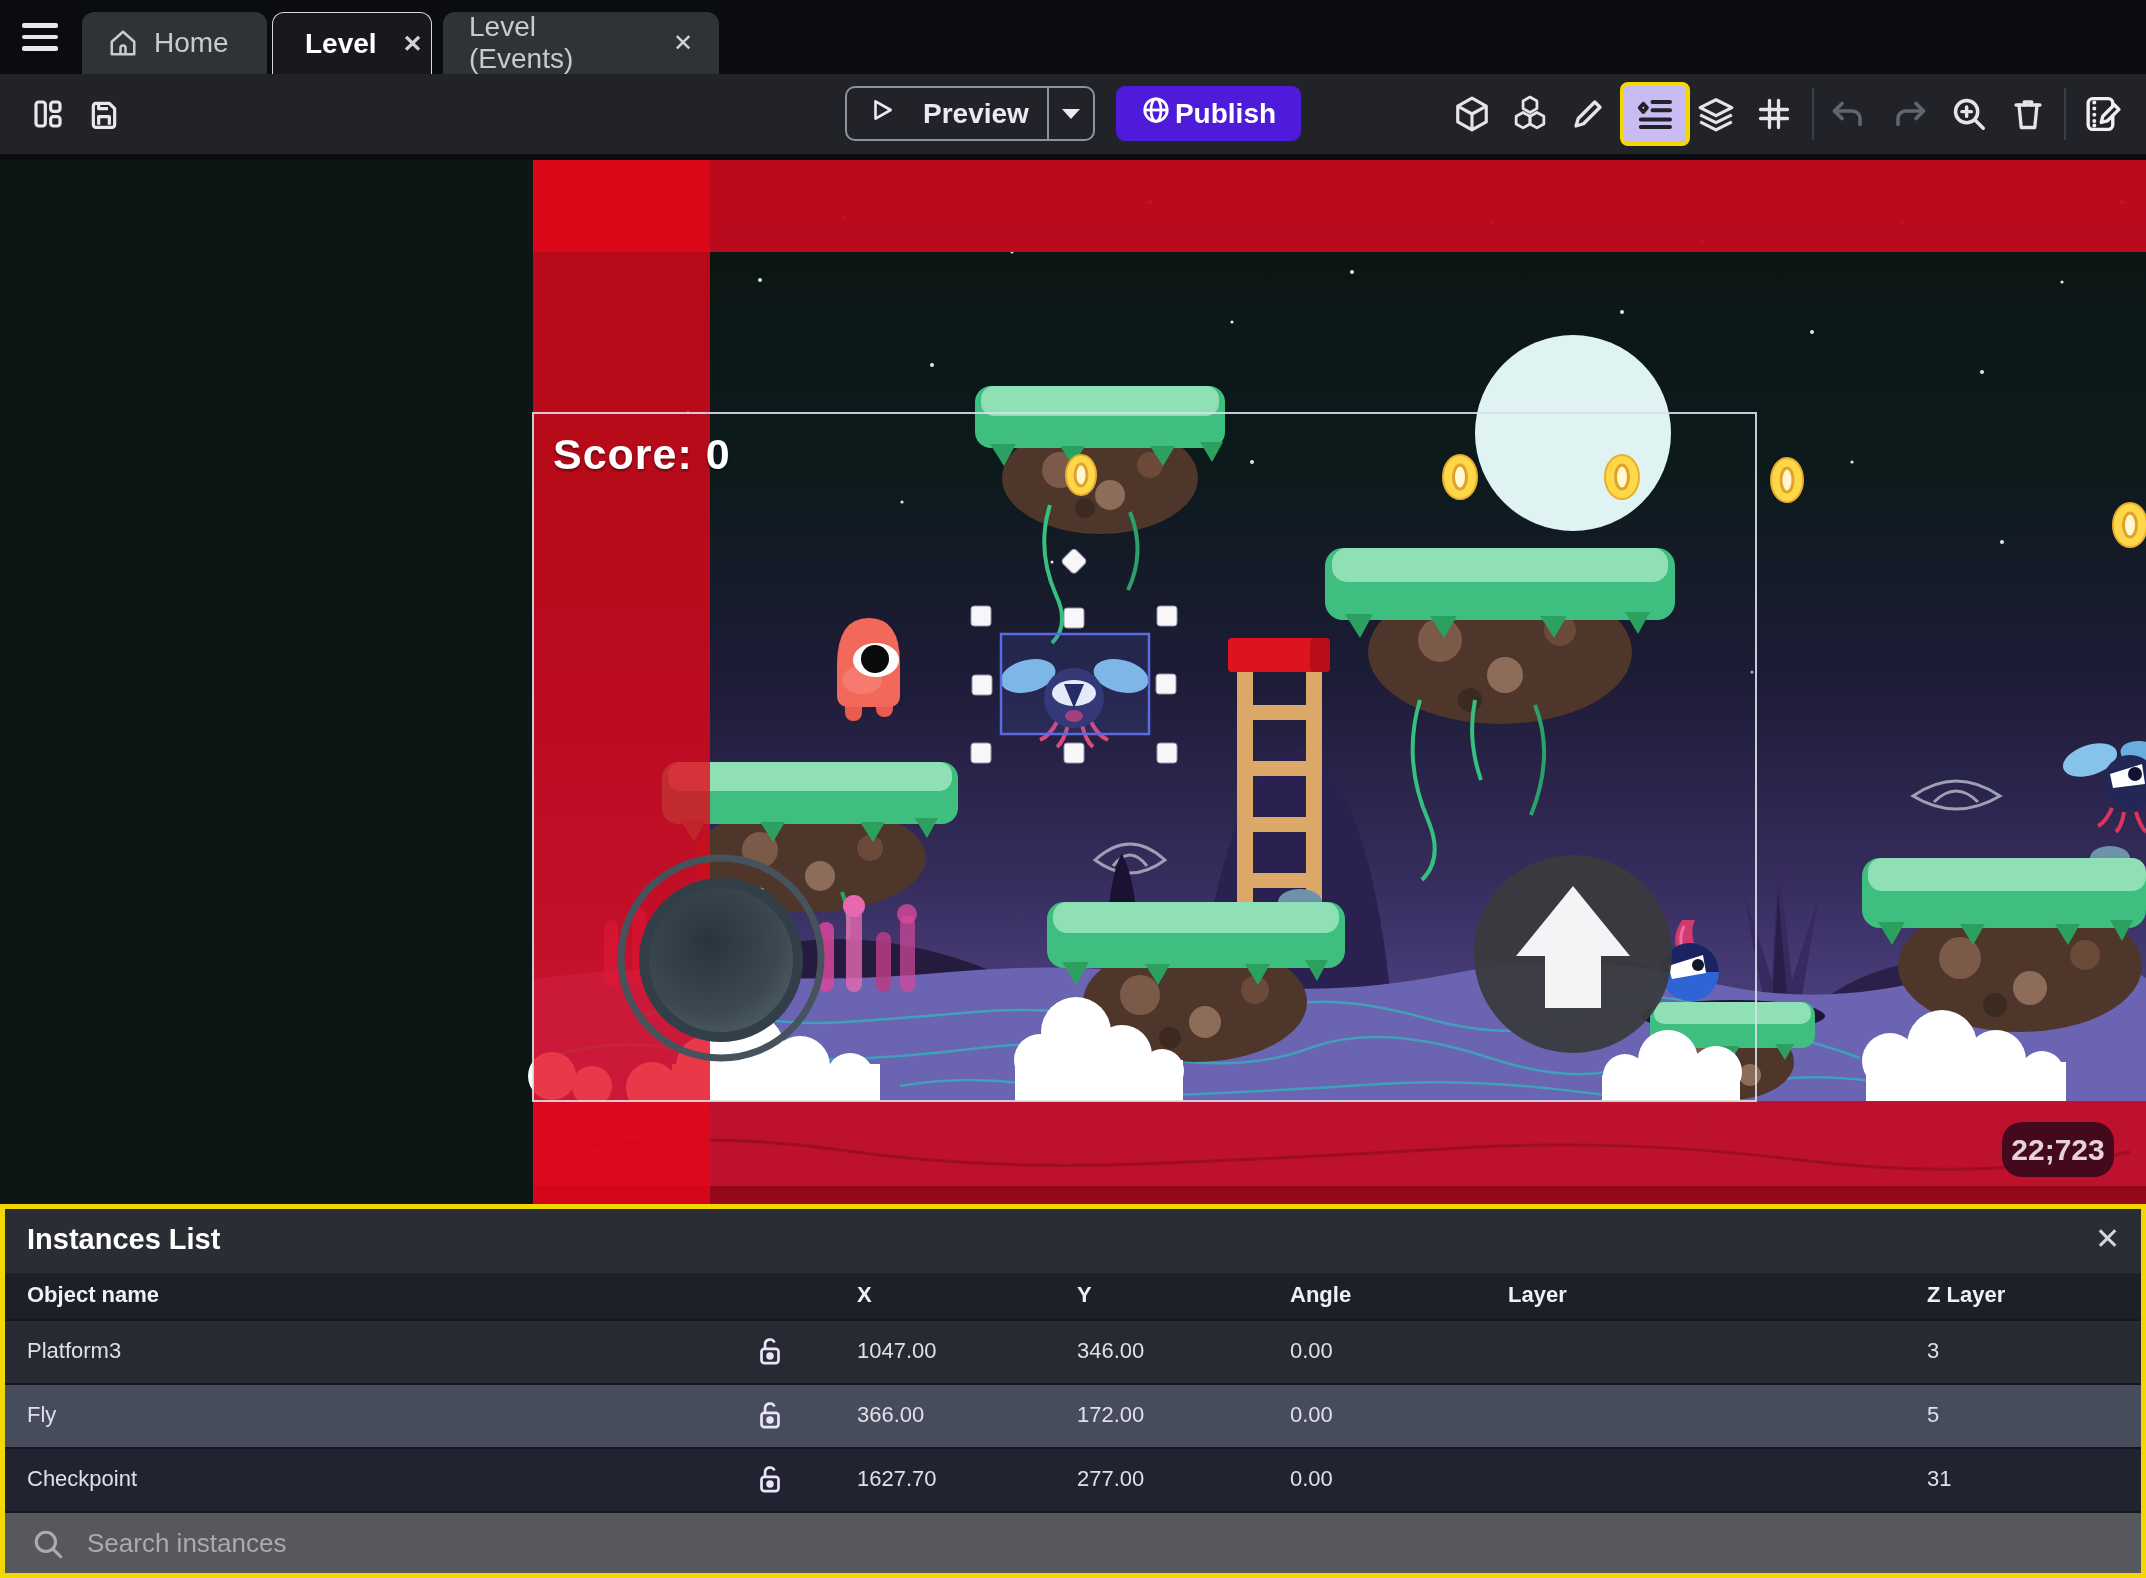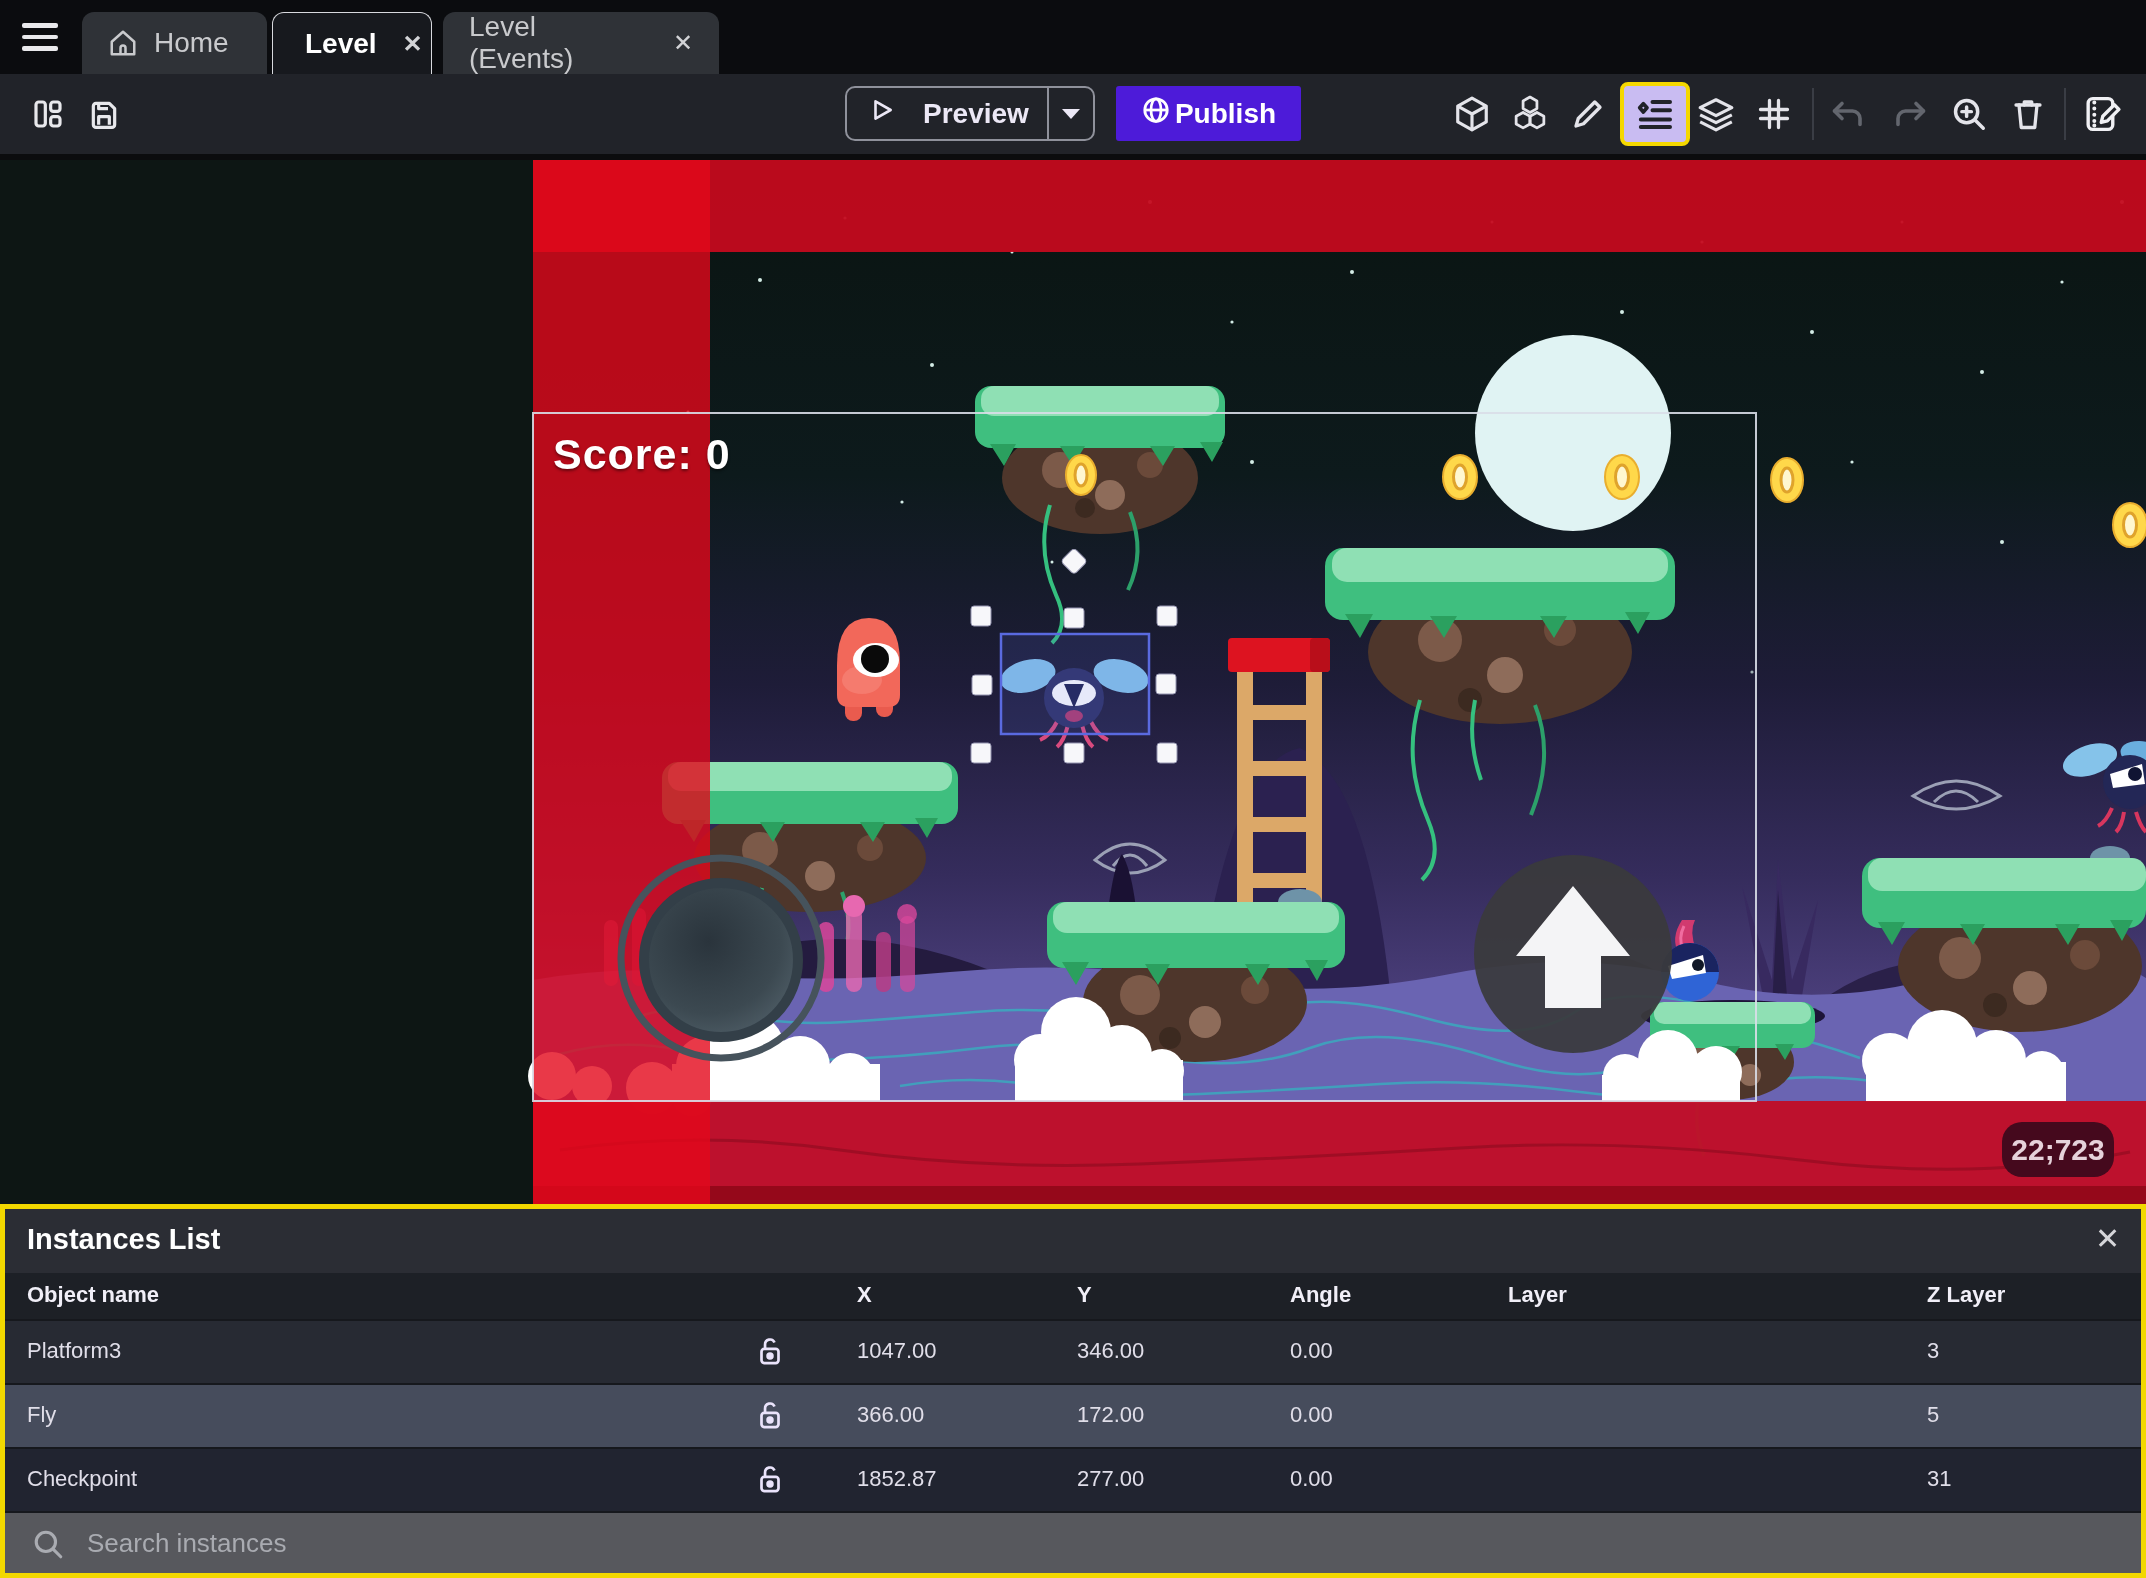--- a/index.html
+++ b/index.html
@@ -21,21 +21,21 @@
   .toolbar { position:absolute; left:0; top:74px; width:2146px; height:80px; background:#212329; }
   .tbicon { position:absolute; top:20px; width:40px; height:40px; display:flex; align-items:center; justify-content:center; cursor:pointer; }
   .tbicon svg { display:block; }
   .tbdivider { position:absolute; top:14px; width:2px; height:52px; background:#3a3d45; }
   .preview-btn { position:absolute; left:845px; top:12px; width:250px; height:55px; border:2px solid #8f919b;
     border-radius:10px; display:flex; align-items:center; color:#ece8f6; font-size:28px; font-weight:bold; cursor:pointer; }
   .preview-main { display:flex; align-items:center; gap:28px; padding:0 18px 0 22px; flex:1; }
   .preview-sep { width:2px; height:55px; background:#8f919b; }
   .preview-caret { width:50px; display:flex; align-items:center; justify-content:center; }
   .publish-btn { position:absolute; left:1116px; top:12px; width:185px; height:55px; background:#4d1bd9; border:none;
-    border-radius:3px; display:flex; align-items:center; justify-content:center; gap:4px; color:#fff;
+    border-radius:9px; display:flex; align-items:center; justify-content:center; gap:4px; color:#fff;
     font-size:28px; font-weight:bold; cursor:pointer; font-family:"Liberation Sans",sans-serif; }
   .hl-box { position:absolute; left:1620px; top:8px; width:70px; height:64px; border:4px solid #f5d800;
     border-radius:8px; background:#c9bcf2; display:flex; align-items:center; justify-content:center; cursor:pointer; }
 
   
   .canvas { position:absolute; left:0; top:160px; width:2146px; height:1050px; background:#0d1614; }
   .canvas svg.scene { position:absolute; left:0; top:0; }
   .score-text { position:absolute; left:553px; top:270px; color:#ffffff; font-size:43px; font-weight:bold;
     text-shadow:0 2px 3px rgba(0,0,0,.45); letter-spacing:1px; }
   .coords-badge { position:absolute; left:2002px; top:962px; width:112px; height:55px; background:#45091d;
@@ -551,21 +551,21 @@
 
     <div class="inst-row row-b">
       <div class="c-name">Checkpoint</div>
       <span class="c-lock">
         <svg width="34" height="34" viewBox="0 0 24 24" fill="none" stroke="#eae3fb" stroke-width="1.9">
             <rect x="6" y="10.5" width="12" height="10" rx="2"></rect>
             <circle cx="12" cy="15.5" r="1.7" fill="#eae3fb"></circle>
             <path d="M8.5 10.5 V7.5 a3.5 3.5 0 0 1 6.7 -1.5"></path>
           </svg>
       </span>
-      <div class="c-x">1852.87</div>
+      <div class="c-x">1627.70</div>
       <div class="c-y">277.00</div>
       <div class="c-angle">0.00</div>
       <div class="c-layer"></div>
       <div class="c-z">31</div>
     </div>
 
     <div class="search-row">
       <svg width="34" height="34" viewBox="0 0 24 24" fill="none" stroke="#aaacb2" stroke-width="2.2">
           <circle cx="10.5" cy="10.5" r="6.8"></circle>
           <path d="M15.6 15.6 L21 21" stroke-linecap="round"></path>

